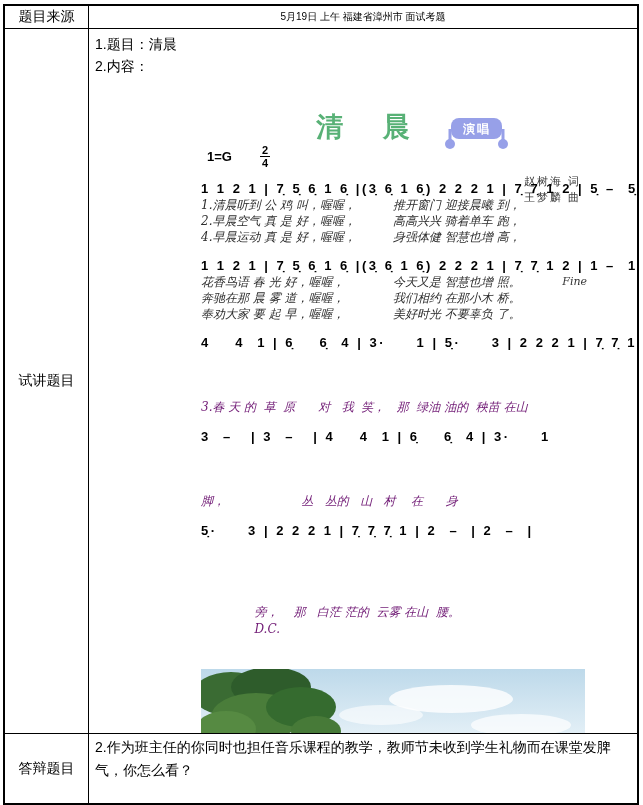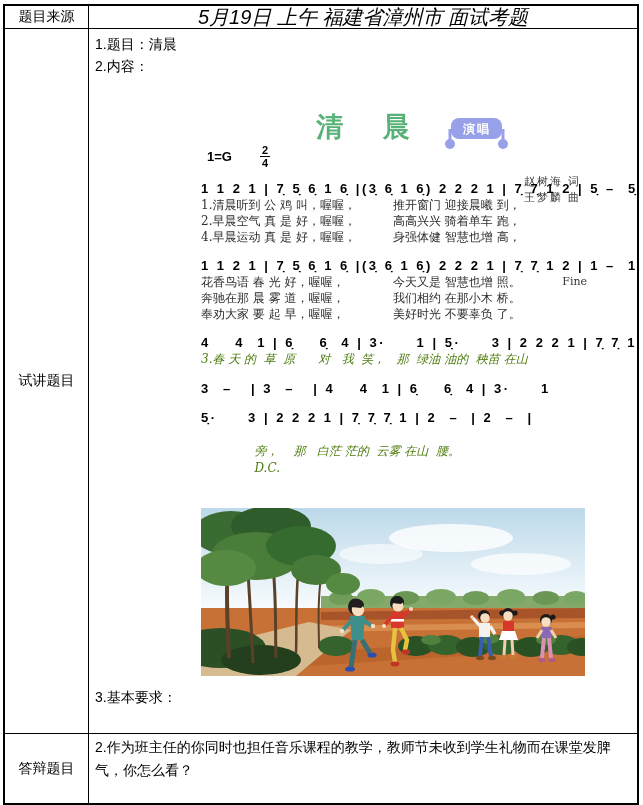--- a/index.html
+++ b/index.html
@@ -5,47 +5,47 @@
   html,body{margin:0;padding:0;background:#fff;color:#000;
     font-family:"Liberation Sans","DejaVu Sans",sans-serif;}
   .page{width:643px;height:805px;background:#fff;position:relative;box-sizing:border-box;padding:4px 3px;}
   .tbl{width:636px;border:2px solid #000;box-sizing:border-box;}
   .row{display:flex;border-bottom:1px solid #000;box-sizing:border-box;}
   .row:last-child{border-bottom:none;}
   .cell-label{width:84px;min-width:84px;border-right:1px solid #000;display:flex;
     align-items:center;justify-content:center;font-size:14px;box-sizing:border-box;}
   .cell-content{flex:1;box-sizing:border-box;overflow:hidden;}
   .r1{height:23px;}
-  .r1 .cell-content{display:flex;align-items:center;justify-content:center;font-size:20px;font-style:italic;}
+  .r1 .cell-content{display:flex;align-items:center;justify-content:center;font-size:10px;}
   .r2{height:705px;}
   .r3{height:69px;}
   .r2 .cell-content{padding:4px 6px 0 6px;font-size:14px;position:relative;}
   .line{line-height:22px;}
   
   .sheet{position:relative;margin-top:2px;}
   .badge{position:absolute;left:348px;top:4px;width:68px;height:36px;}
   .sheet-title{text-align:center;margin-top:36px;font-size:27px;font-weight:bold;
     color:#58b176;letter-spacing:16px;text-indent:16px;line-height:28px;}
   .keyrow{display:flex;align-items:center;margin:4px 0 10px 112px;font-weight:bold;font-size:13px;}
   .meter{display:inline-block;text-align:center;margin-left:28px;font-size:11px;line-height:10px;}
   .meter .top{display:block;border-bottom:1px solid #000;padding:0 2px 1px 2px;}
   .meter .bot{display:block;padding-top:1px;}
   .credits{position:absolute;right:50px;top:60px;font-size:11px;line-height:16px;
     color:#3a3a3a;letter-spacing:2px;text-align:left;}
   .tempo{margin:10px 0 0 106px;font-size:12px;font-weight:bold;letter-spacing:2px;}
   .mgroup{margin:12px 0 0 106px;position:relative;}
   .notes{font-weight:bold;font-size:13px;letter-spacing:2.5px;white-space:pre;line-height:17px;}
   .lyr{position:relative;display:flex;font-family:"DejaVu Serif","Liberation Serif",serif;
-    font-size:12px;color:#2e2e2e;line-height:16px;white-space:pre;}
+    font-style:italic;font-size:12px;color:#2e2e2e;line-height:16px;white-space:pre;}
   .lyr .l{width:192px;}
   .lyr .mark{position:absolute;font-size:11px;color:#333;}
   .mark-fine{right:44px;top:0;}
   .mark-dc{right:28px;top:0;}
   .lyr-single{font-family:"DejaVu Serif","Liberation Serif",serif;font-style:italic;
-    font-size:12px;color:#4d7c0f;line-height:17px;white-space:pre;position:relative;}
+    font-size:12px;color:#701a75;line-height:17px;white-space:pre;position:relative;margin-top:48px;}
   .illustration{margin:14px 0 0 106px;display:block;}
   .req-head{line-height:22px;margin-top:10px;}
   
   .r3 .cell-content{padding:2px 6px;font-size:14px;}
   .r3 .line{line-height:23px;}
 </style>
 </head>
 <body>
 
 <div class="page">
@@ -125,20 +125,21 @@
             </div>
           </div>
 
           <div class="mgroup">
             <div class="notes">4    4  1 | 6̣    6̣  4 | 3·     1 | 5̣·     3 | 2 2 2 1 | 7̣ 7̣ 1 2</div>
             <div class="lyr-single">3.春 天 的  草  原      对   我  笑，   那  绿油 油的  秧苗 在山</div>
           </div>
 
           <div class="mgroup">
             <div class="notes">3  –   | 3  –   | 4    4  1 | 6̣    6̣  4 | 3·     1</div>
+            <div class="lyr-single">脚，                    丛   丛的   山   村    在      身</div>
           </div>
 
           <div class="mgroup">
             <div class="notes">5̣·     3 | 2 2 2 1 | 7̣ 7̣ 7̣ 1 | 2  –  | 2  –  |</div>
             <div class="lyr-single">
               <span>旁，    那   白茫 茫的  云雾 在山  腰。</span>
               <span class="mark mark-dc">D.C.</span>
             </div>
           </div>
 

